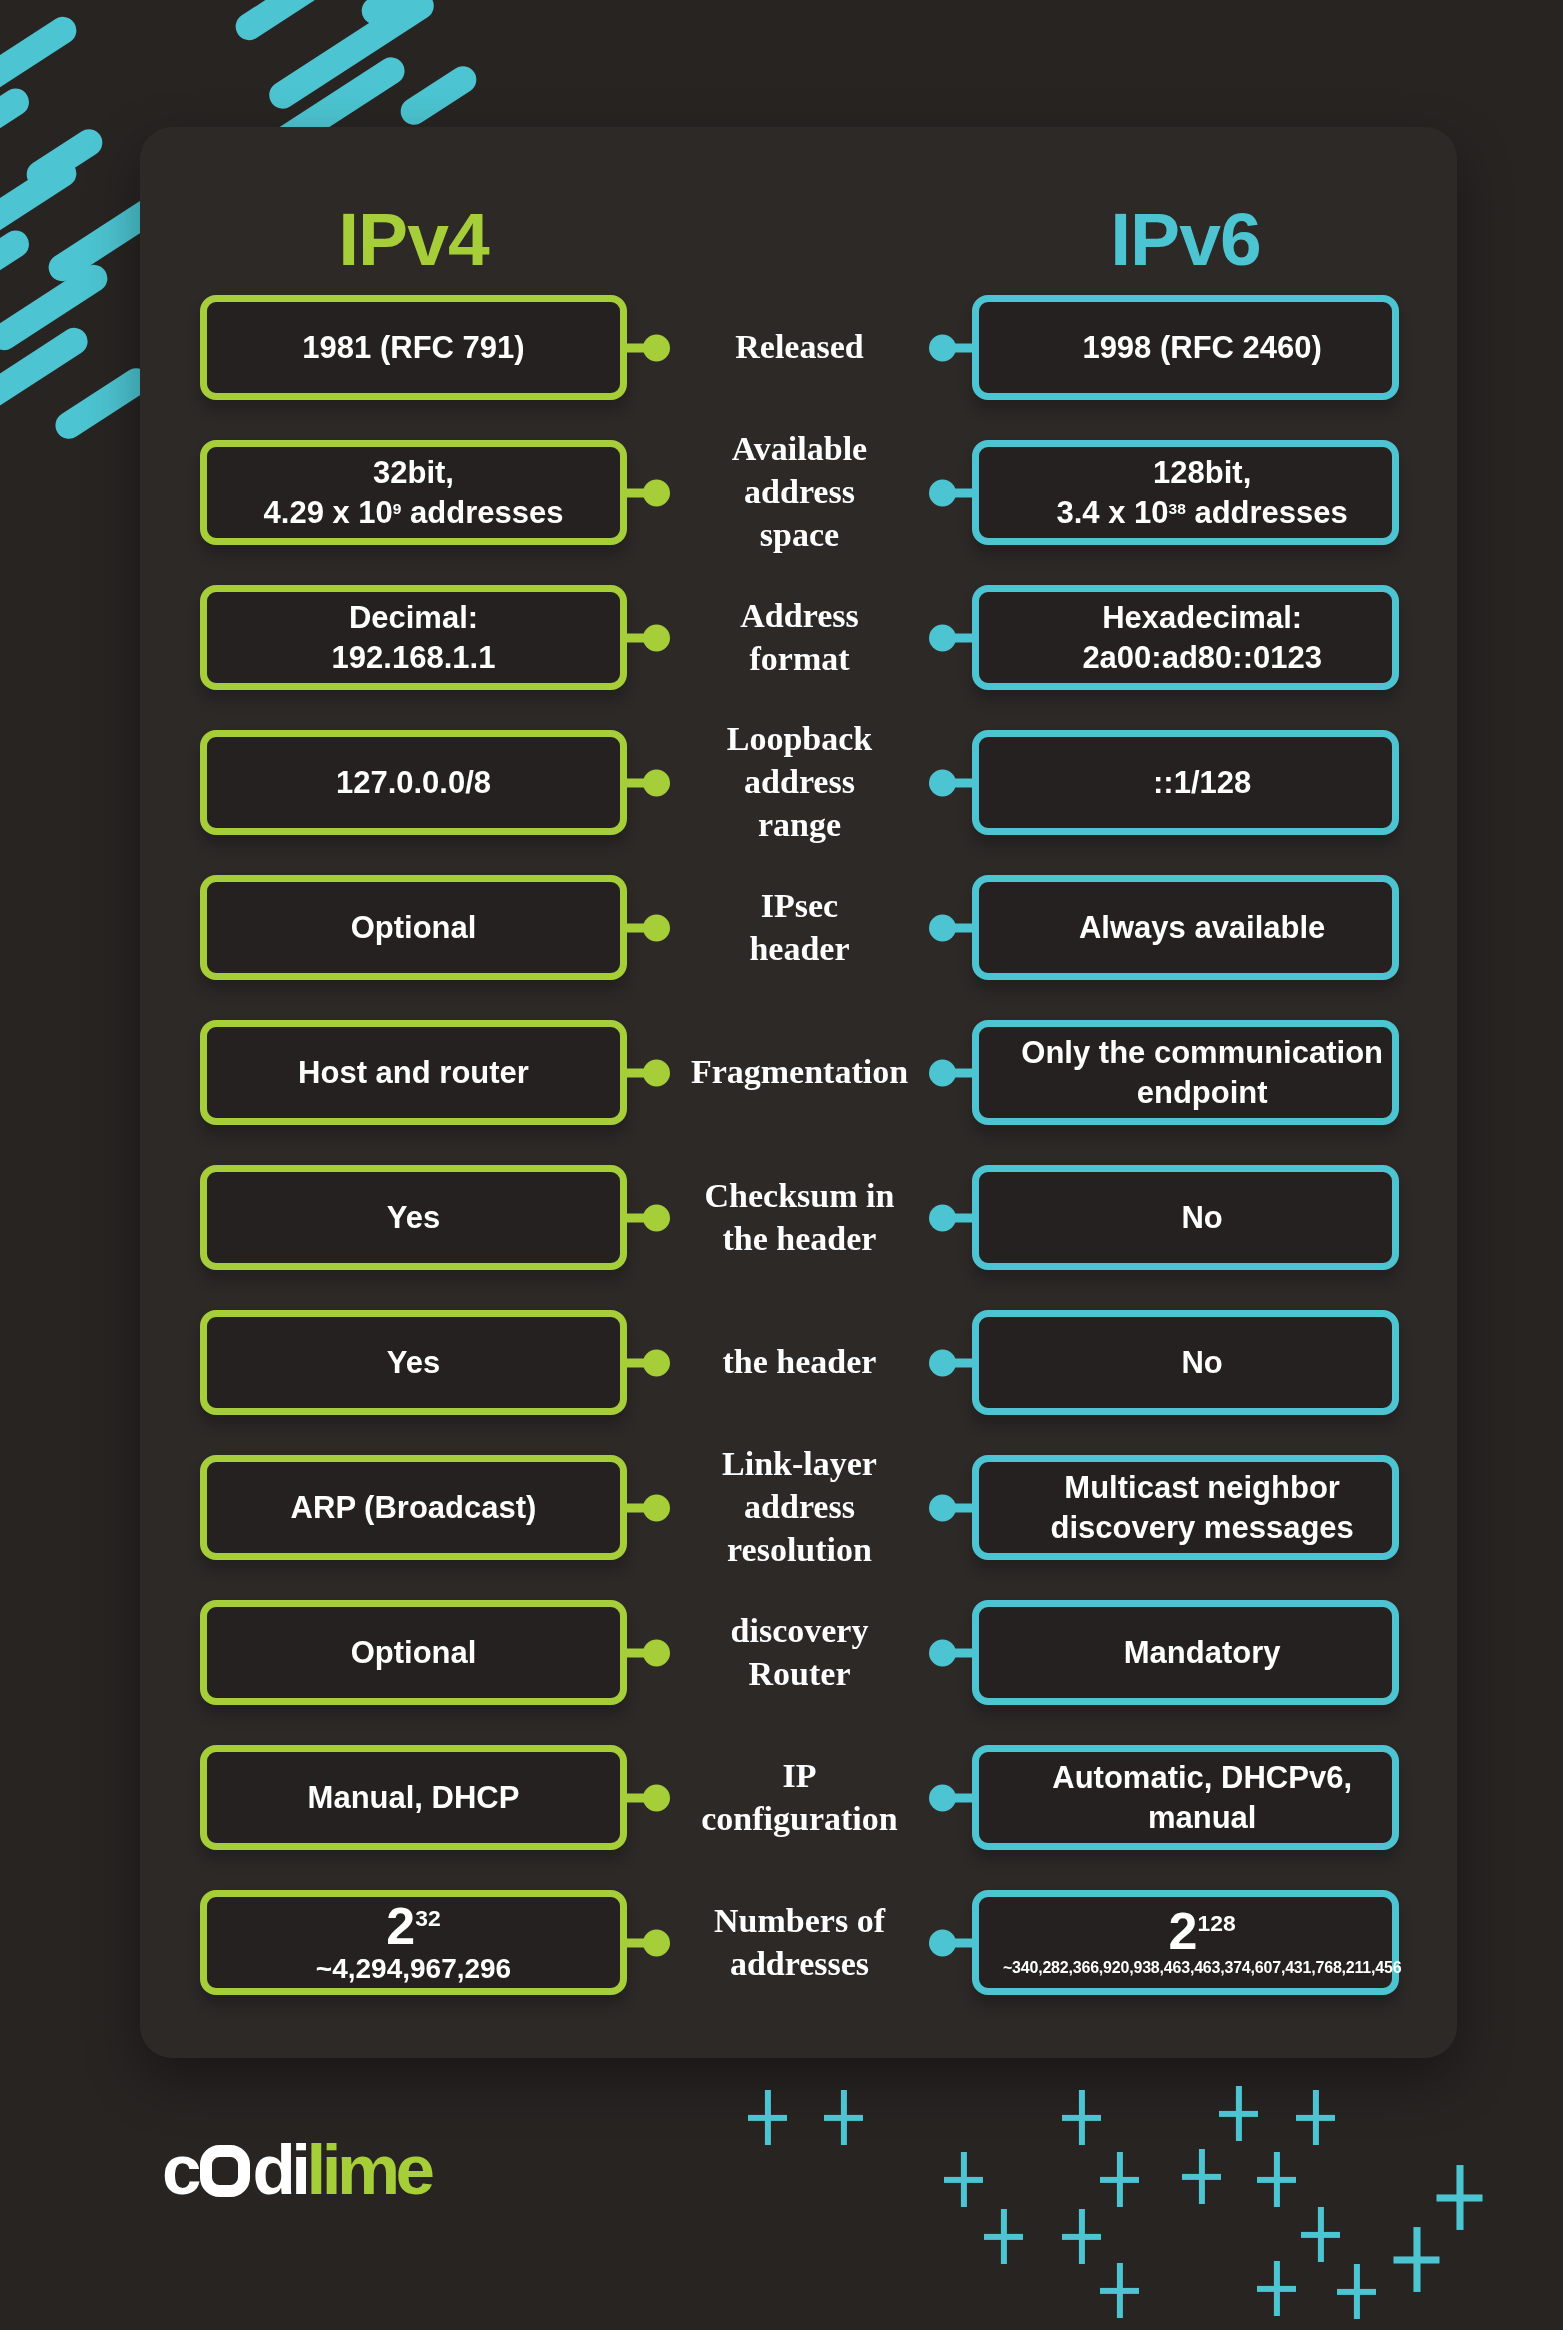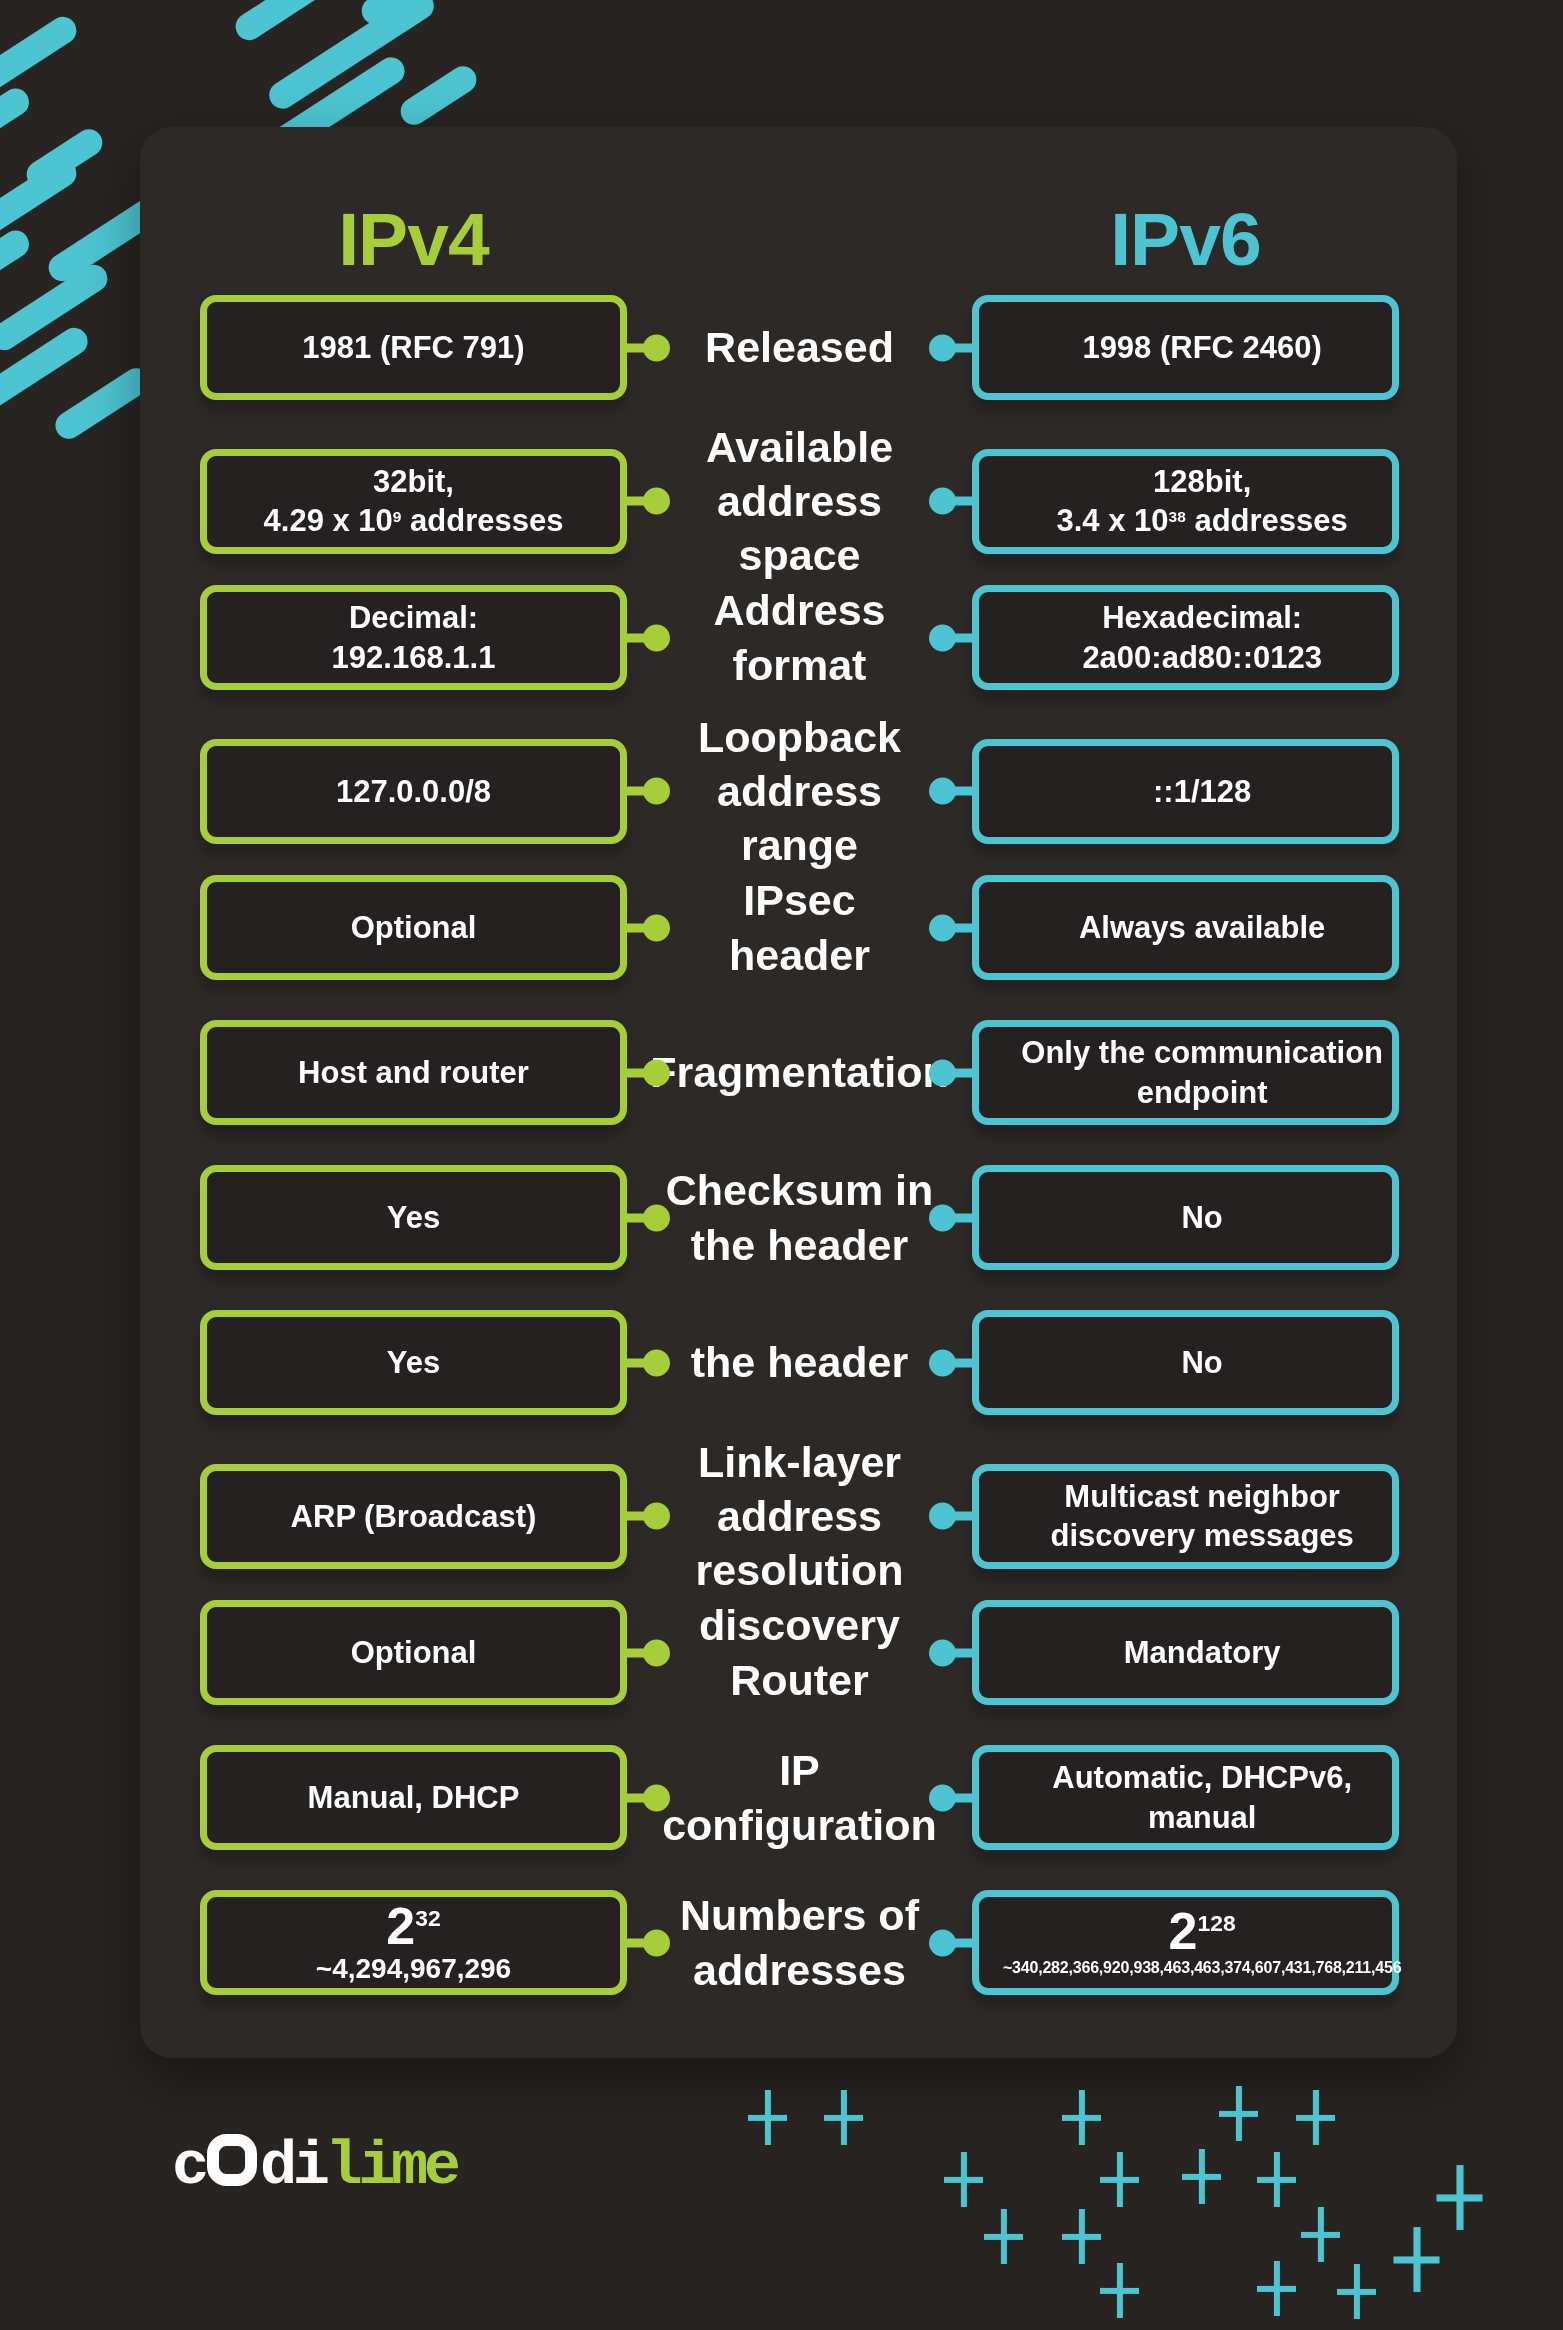--- a/index.html
+++ b/index.html
@@ -60,21 +60,21 @@
   .title.green{color:var(--green);}
   .title.teal{color:var(--teal);}
 
   .rows{position:absolute;top:148px;left:0;right:0;}
   .row{
     display:grid;grid-template-columns:427px auto 427px;
     padding:0 58px 0 60px;align-items:center;height:145px;
   }
   .row-label{
     text-align:center;color:var(--white);
-    font-size:43px;font-weight:bold;line-height:1.26;
+    font-size:34px;font-weight:bold;line-height:1.26;font-family:Liberation Serif, serif;
   }
   .lbl-line{display:block;}
 
   .box{
     position:relative;height:105px;width:100%;
     background:var(--box-bg);
     border:7.1px solid;border-radius:16px;
     display:flex;flex-direction:column;justify-content:center;align-items:center;
     color:var(--white);font-size:31px;font-weight:bold;line-height:1.26;
     padding:3.6px 10.7px;
@@ -99,24 +99,23 @@
   .box.teal .stem{right:100%;background:var(--teal);}
   .dot{
     position:absolute;top:50%;transform:translateY(-50%);
     width:27px;height:27px;border-radius:50%;
   }
   .box.green .dot{left:calc(100% + 23px);background:var(--green);}
   .box.teal .dot{right:calc(100% + 23px);background:var(--teal);}
 
   
   .logo{
-    position:absolute;left:172px;top:2134px;z-index:1;
-    font-size:62px;font-weight:bold;letter-spacing:-4.5px;line-height:1;
+    position:absolute;left:162px;top:2134px;z-index:1;
+    font-size:71px;font-weight:bold;letter-spacing:-4.5px;line-height:1;
     white-space:nowrap;
-    font-family:Liberation Mono, monospace;
   }
   .logo .white{color:var(--white);}
   .logo .lime{color:var(--green);}
   .o-ring{
     display:inline-block;width:50px;height:52px;
     border:12.5px solid var(--white);border-radius:19.6px;
     margin:0 2.7px;vertical-align:-2.7px;
   }
 
   

